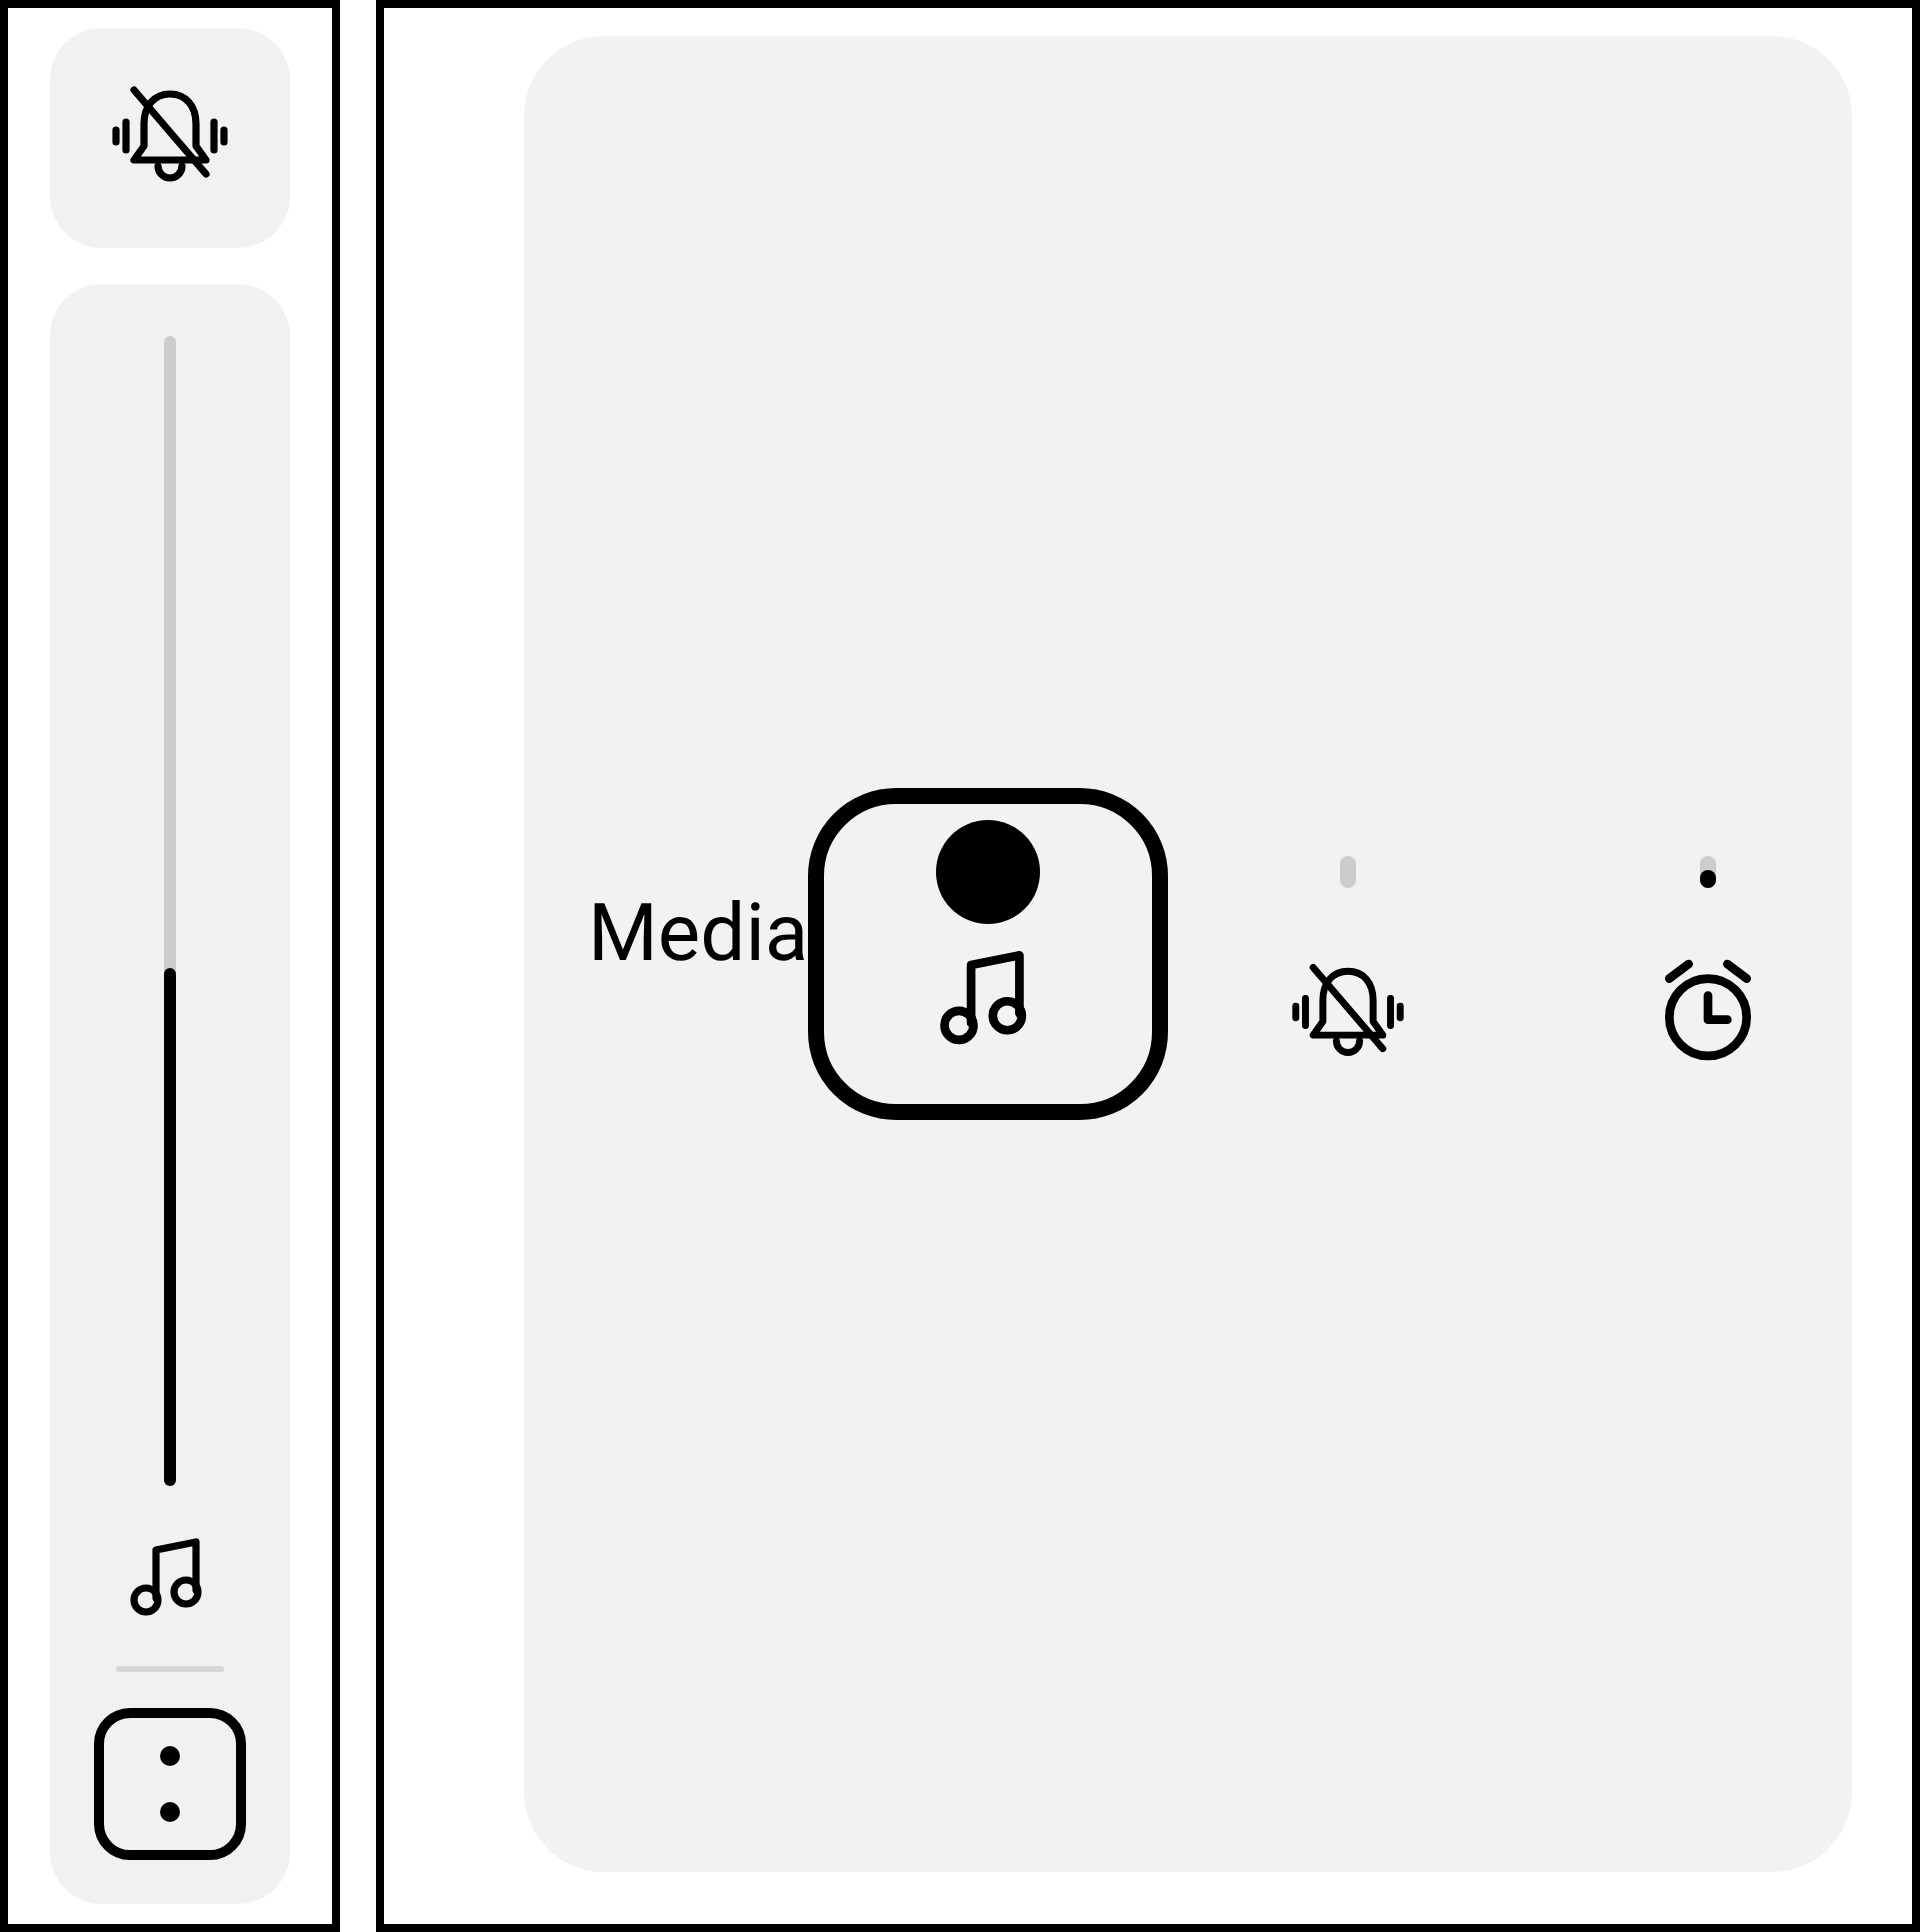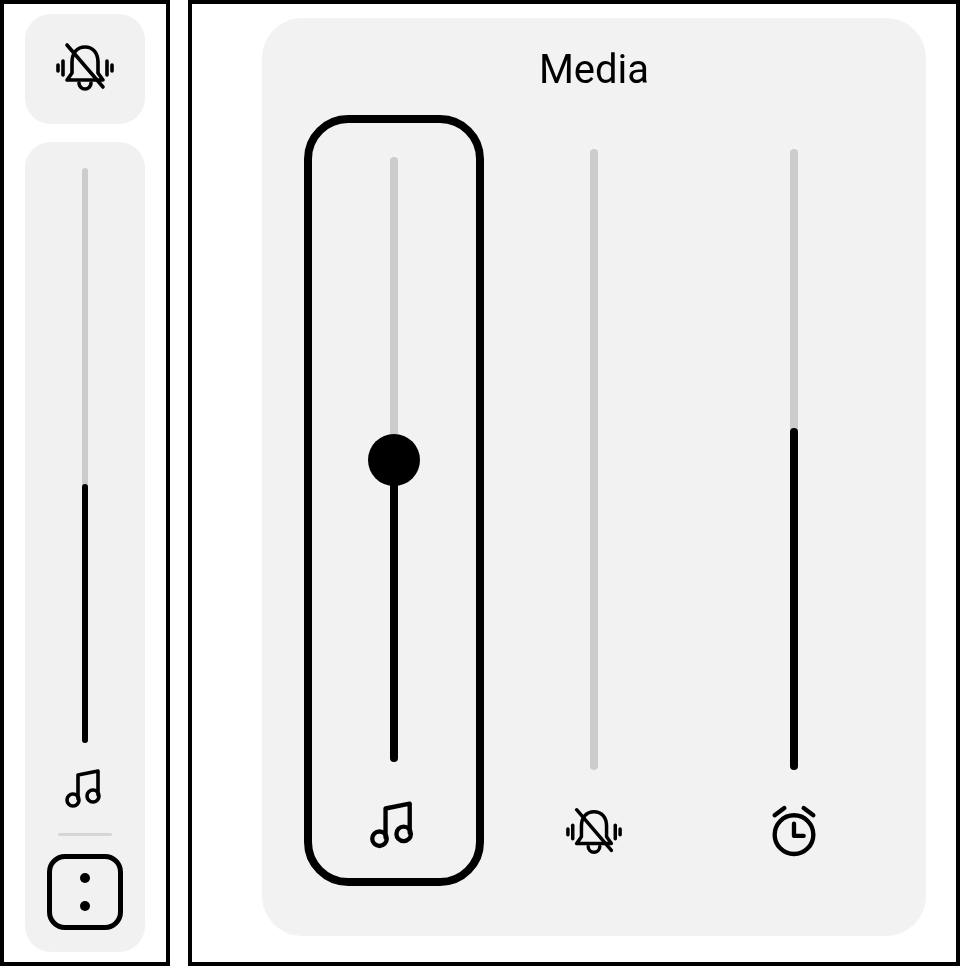--- a/index.html
+++ b/index.html
@@ -68,21 +68,21 @@
   }
   .dots{ display:flex; flex-direction:column; gap:18px; }
   .dot{ width:10px; height:10px; background:#000; border-radius:50%; }
 
   
   .panel{
     position:absolute;
     left:70px; right:30px; top:14px; bottom:26px;
     background:#f2f2f2;
     border-radius:40px;
-    display:flex; flex-direction:column; align-items:center;
+    display:flex; flex-direction:row; align-items:center;
     padding:28px 32px 50px 32px;
   }
   .panel-title{
     font-size:40px; font-weight:400; color:#000;
   }
   .sliders{
     margin-top:22px;
     flex:1 1 auto;
     width:100%;
     display:flex; justify-content:space-between;

